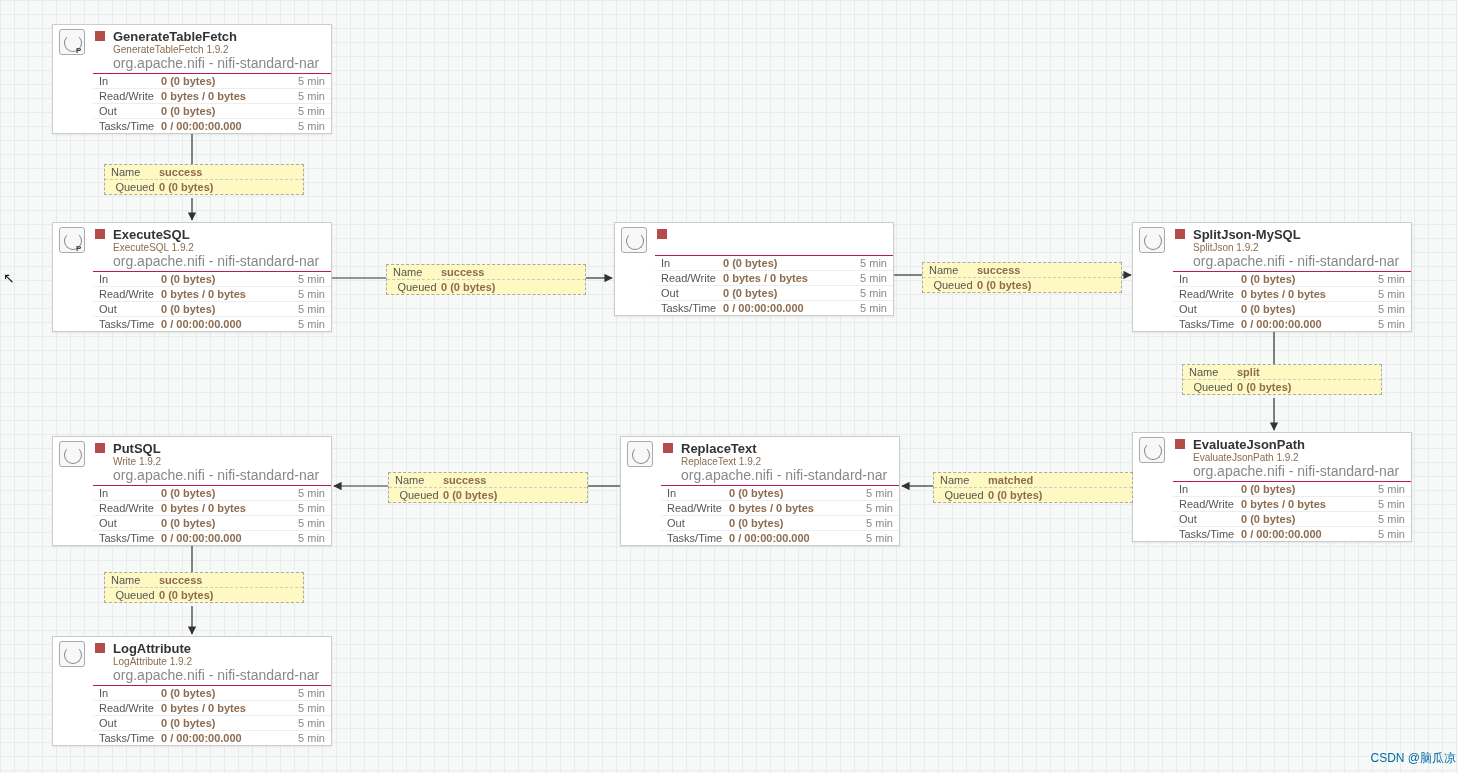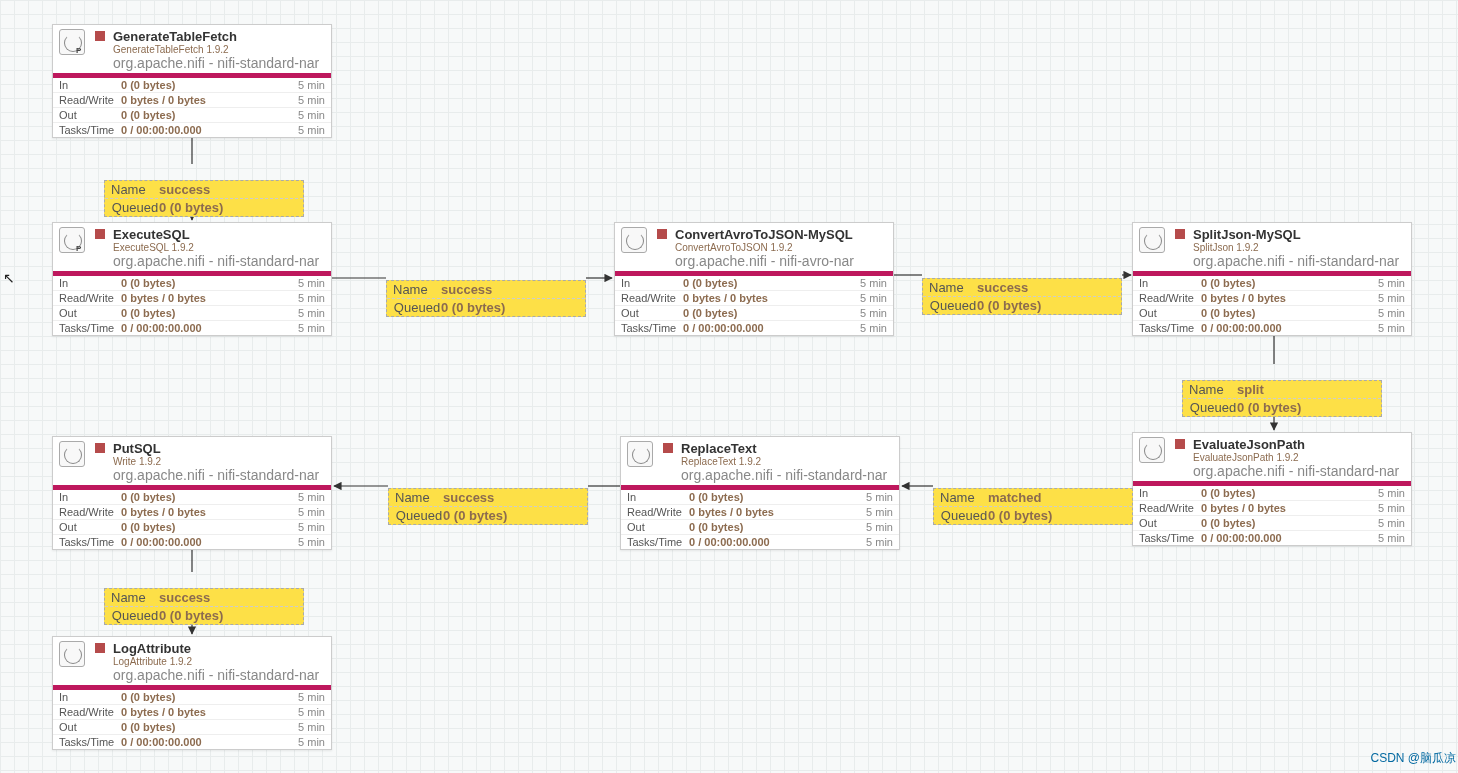--- a/index.html
+++ b/index.html
@@ -54,39 +54,38 @@
     width: 10px; height: 10px;
     background: #b54b4b;
     margin-right: 8px;
     margin-top: 2px;
     flex-shrink: 0;
   }
   .proc-title { flex: 1; min-width: 0; }
   .proc-name { font-weight: bold; font-size: 13px; color: #333; }
   .proc-type { font-size: 10px; color: #8c6b4f; }
   .proc-bundle { font-size: 14px; color: #888; }
-  .proc-stats { border-top: 5px solid #be185d; }
+  .proc-stats { border-top: 1px solid #be185d; margin-left: 40px; }
   .stat-row {
     display: flex;
     padding: 1px 6px;
     border-top: 1px solid #eee;
     font-size: 11px;
   }
   .stat-row:first-child { border-top: none; }
   .stat-label { width: 62px; color: #555; }
   .stat-val { flex: 1; color: #8c6b4f; font-weight: bold; }
   .stat-time { color: #888; }
 
   .connection {
     position: absolute;
     width: 200px;
-    background: #fde047;
+    background: #fef9c3;
     border: 1px dashed #aaa;
-    font-size: 13px;
-    margin-top: 16px;
+    font-size: 11px;
   }
   .conn-row { display: flex; padding: 1px 6px; }
   .conn-row + .conn-row { border-top: 1px dashed #ccc; text-align: center; }
   .conn-label { width: 48px; color: #555; }
   .conn-val { color: #8c6b4f; font-weight: bold; }
 
   svg.arrows {
     position: absolute;
     top: 0; left: 0;
     width: 1458px; height: 773px;
@@ -201,25 +200,20 @@
           <span class="stat-time">5 min</span>
         </div>
     </div>
     </div>
     <div class="processor" style="left: 614px; top: 222px;">
     <div class="proc-header">
       <div class="proc-icon">
         
       </div>
       <div class="status-stop"></div>
-      <div class="proc-title">
-        <div class="proc-name">ConvertAvroToJSON-MySQL</div>
-        <div class="proc-type">ConvertAvroToJSON 1.9.2</div>
-        <div class="proc-bundle">org.apache.nifi - nifi-avro-nar</div>
-      </div>
     </div>
     <div class="proc-stats">
       <div class="stat-row">
           <span class="stat-label">In</span>
           <span class="stat-val">0 (0 bytes)</span>
           <span class="stat-time">5 min</span>
         </div>
       <div class="stat-row">
           <span class="stat-label">Read/Write</span>
           <span class="stat-val">0 bytes / 0 bytes</span>

